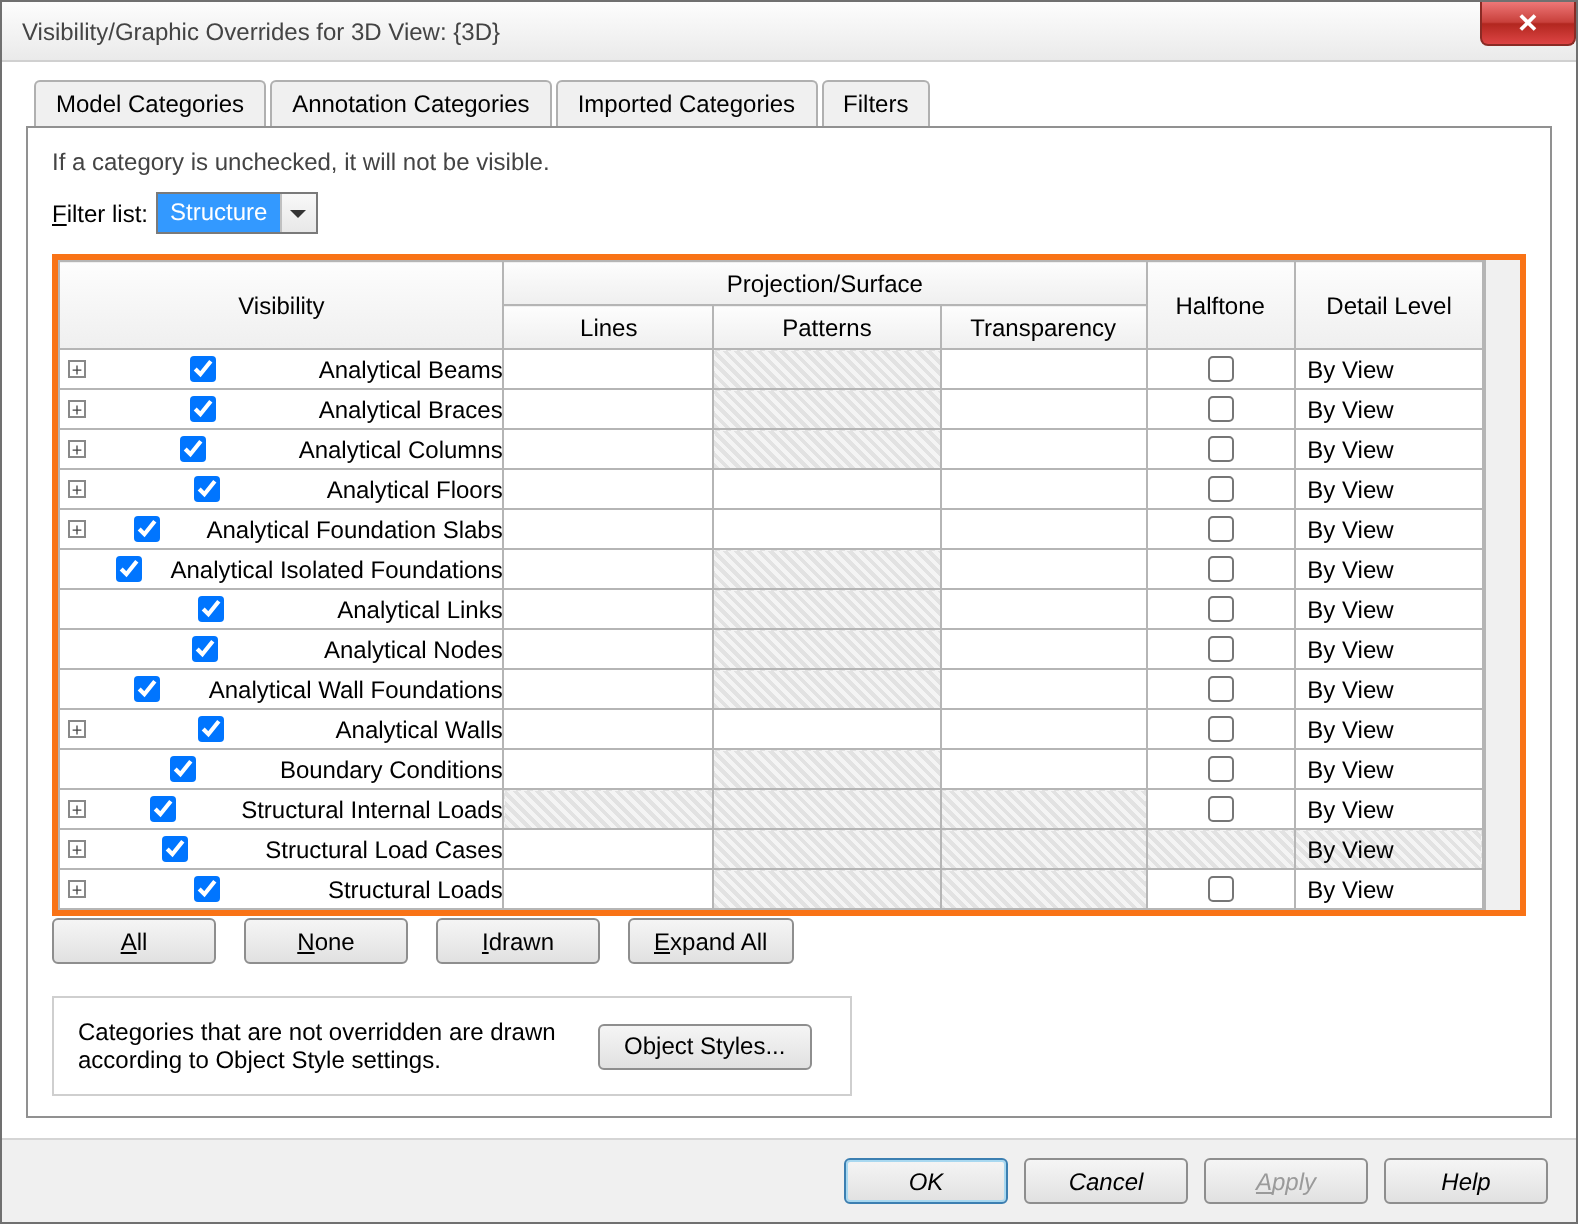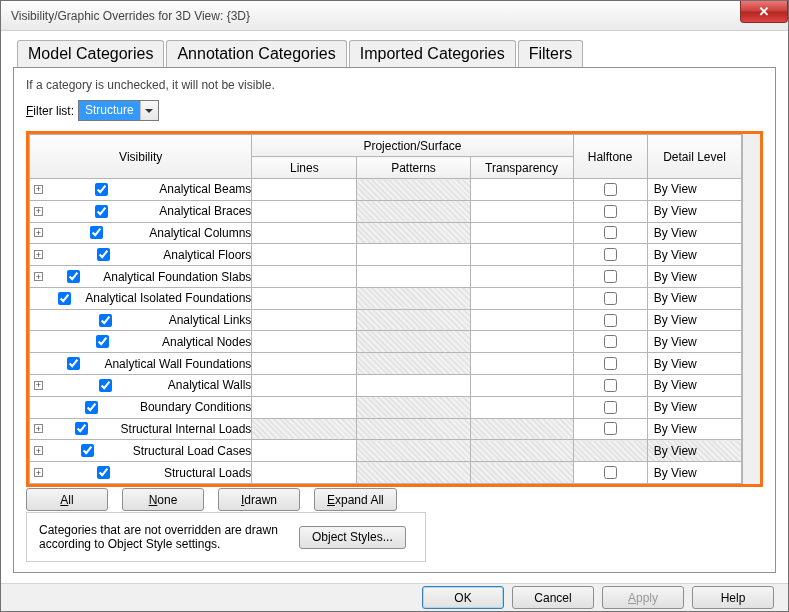--- a/index.html
+++ b/index.html
@@ -57,21 +57,21 @@
     display: flex;
     align-items: flex-end;
     gap: 0;
     padding-left: 4px;
   }
   .tab {
     padding: 4px 10px 5px 10px;
     border: 1px solid #b0b0b0;
     border-bottom: none;
     background: #f0f0f0;
-    font-size: 16px;
+    font-size: 12px;
     cursor: pointer;
     position: relative;
     top: 1px;
     border-top-left-radius: 3px;
     border-top-right-radius: 3px;
     margin-right: 2px;
   }
   .tab.active {
     background: #fff;
     border-color: #919191;
@@ -162,37 +162,38 @@
     height: 23px;
     padding: 0 12px;
     background: linear-gradient(#f5f5f5,#e1e1e1);
     border: 1px solid #8e8e8e;
     border-radius: 3px;
     font: inherit;
     cursor: pointer;
   }
   button.win:disabled { color:#9a9a9a; cursor:default;}
   .info-box {
-    margin-top: 1px;
+    margin-top: 16px;
     border: 1px solid #cfcfcf;
     padding: 10px 12px;
     width: 400px;
     display: flex;
     align-items: center;
     gap: 20px;
   }
   .footer {
-    height: 28px;
+    height: 42px;
     border-top: 1px solid #d5d5d5;
     display:flex;
     align-items:center;
     justify-content:flex-end;
     gap: 8px;
     padding-right: 14px;
     background:#f0f0f0;
+    font-style:italic;
   }
   button.default {
     border: 1px solid #3c7fb1;
     box-shadow: inset 0 0 0 1px #a8d8f0;
   }
   .u { text-decoration: underline; }
 </style>
 </head>
 <body>
 

